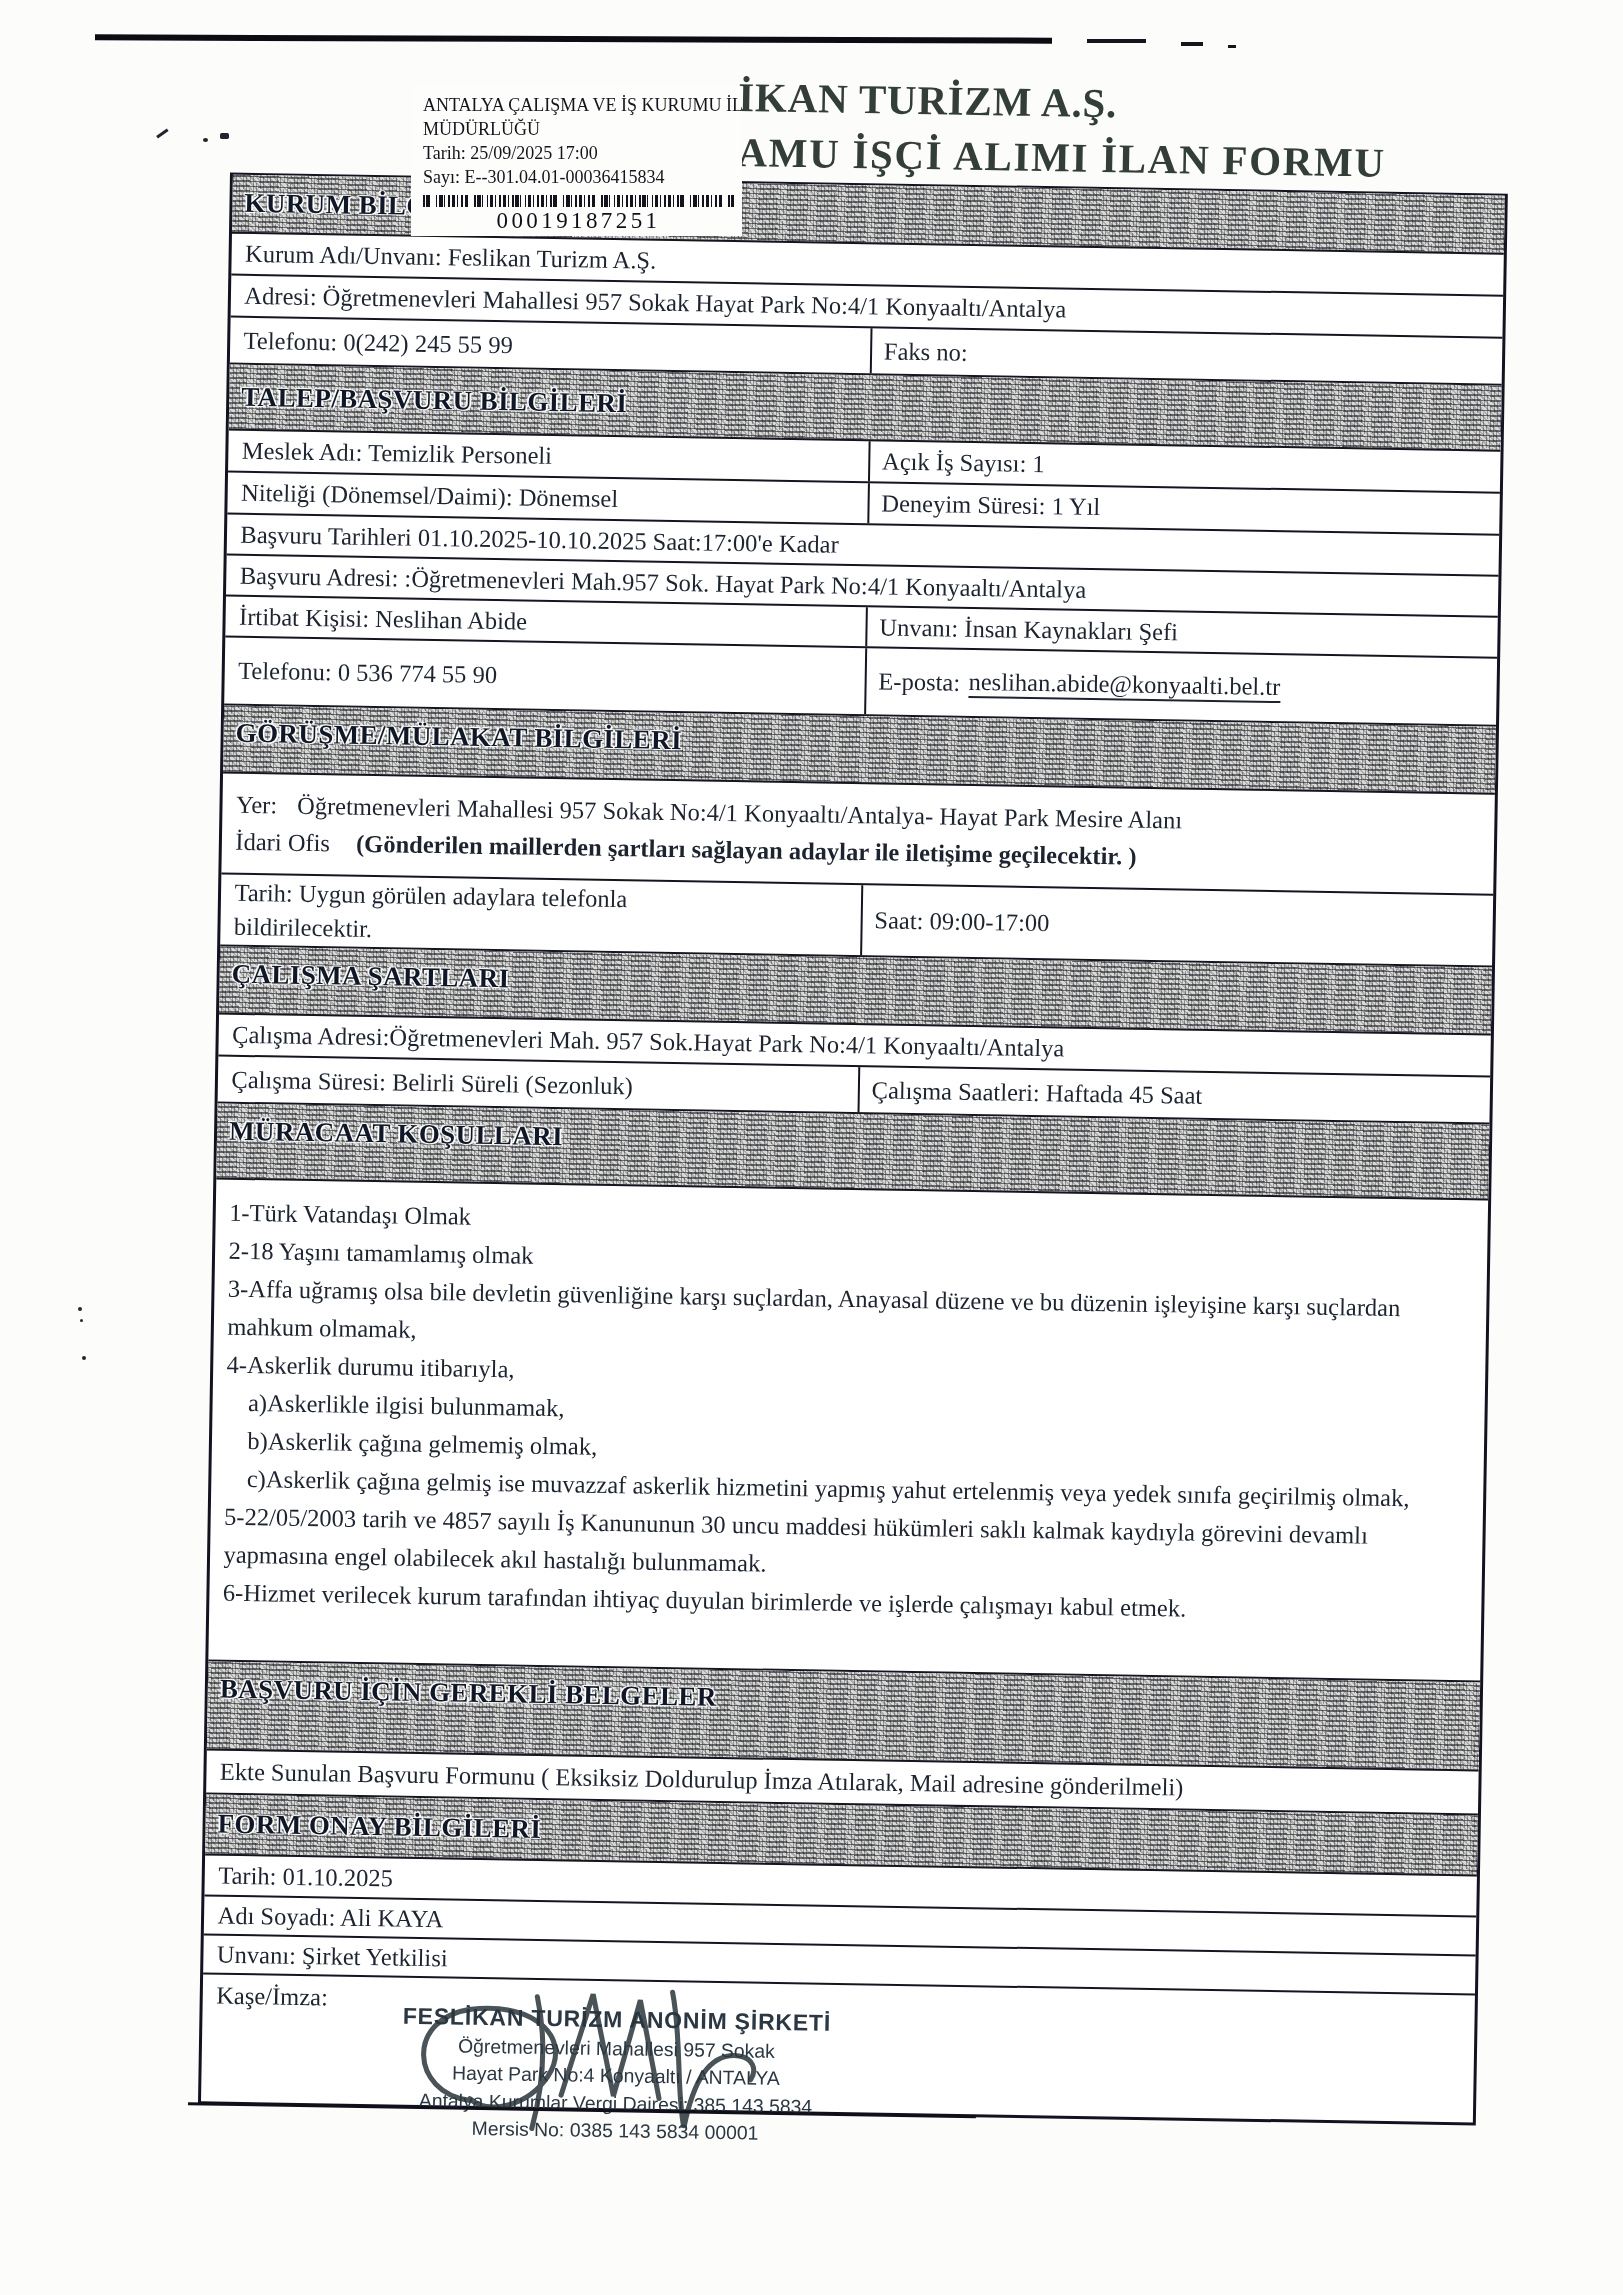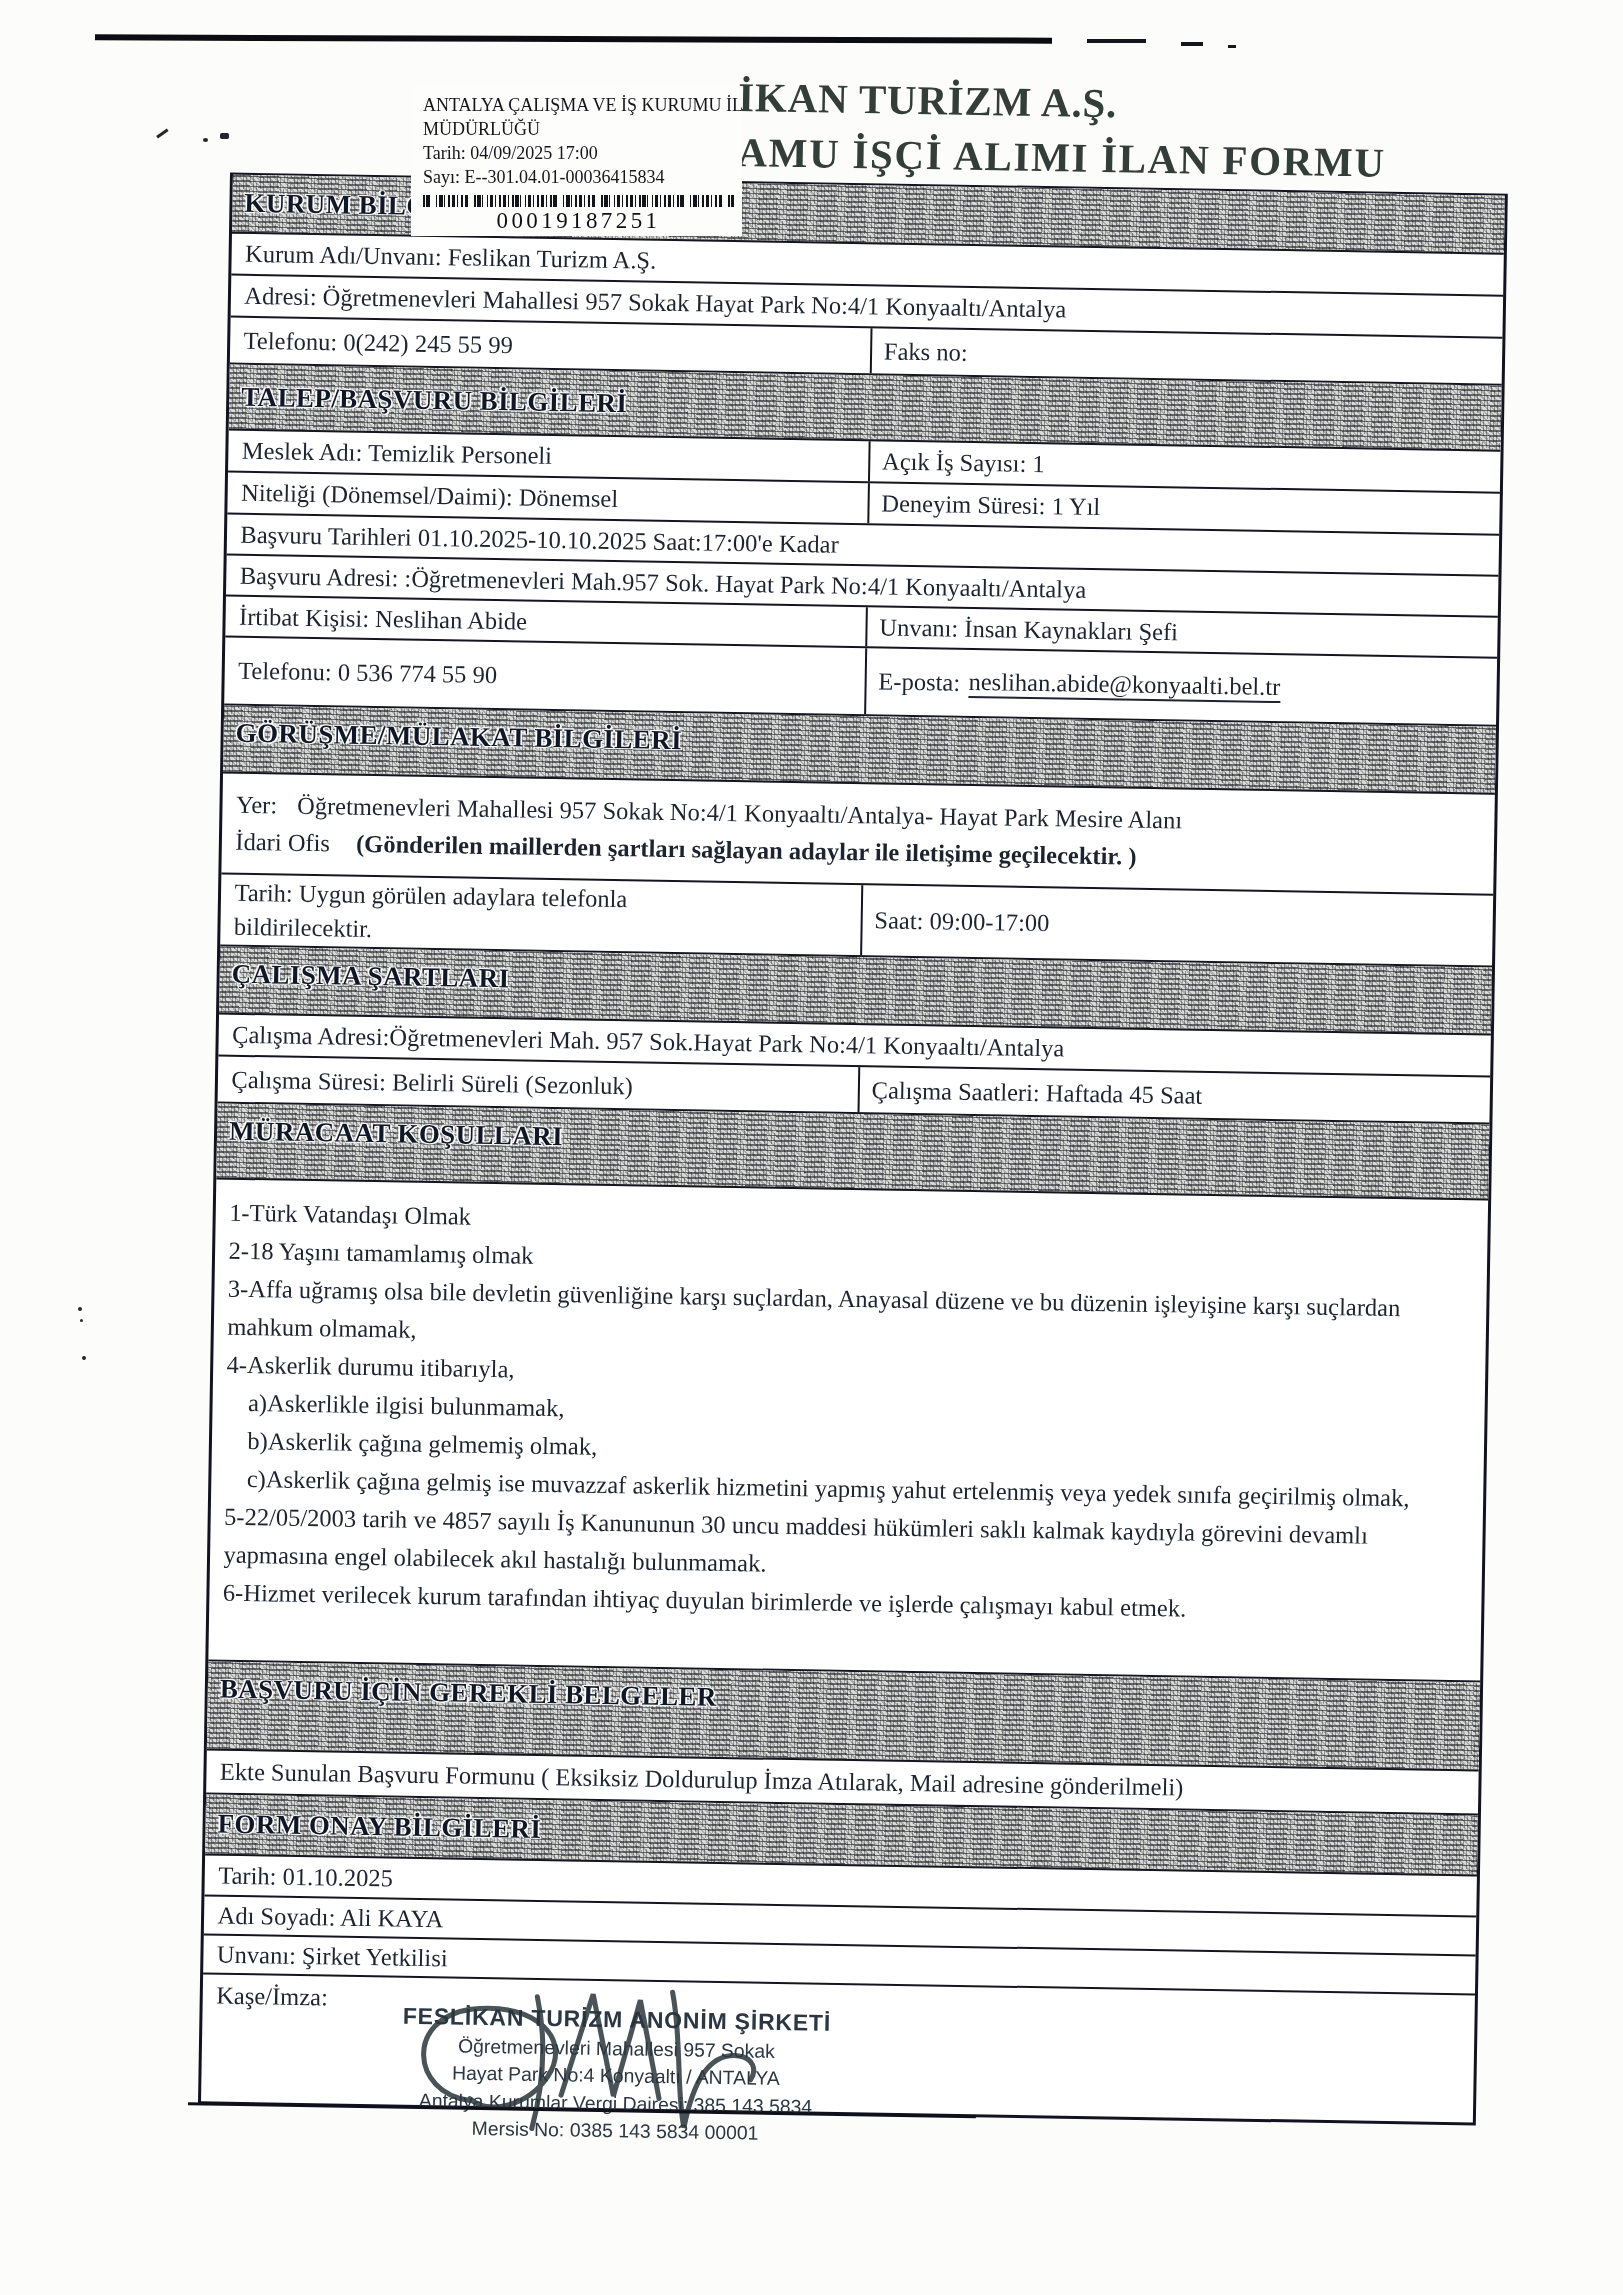--- a/index.html
+++ b/index.html
@@ -245,20 +245,20 @@
 
         <div class="strike"></div>
       </div>
 
     </div>
   </div>
 
   <div id="sticker">
     <div class="lh">ANTALYA ÇALIŞMA VE İŞ KURUMU İL</div>
     <div class="lh">MÜDÜRLÜĞÜ</div>
-    <div class="lh">Tarih: 04/09/2025 17:00</div>
+    <div class="lh">Tarih: 25/09/2025 17:00</div>
     <div class="lh">Sayı: E--301.04.01-00036415834</div>
     <div id="barcode"></div>
     <div id="bcnum">00019187251</div>
   </div>
 
 </div>
 
 
 </body></html>

